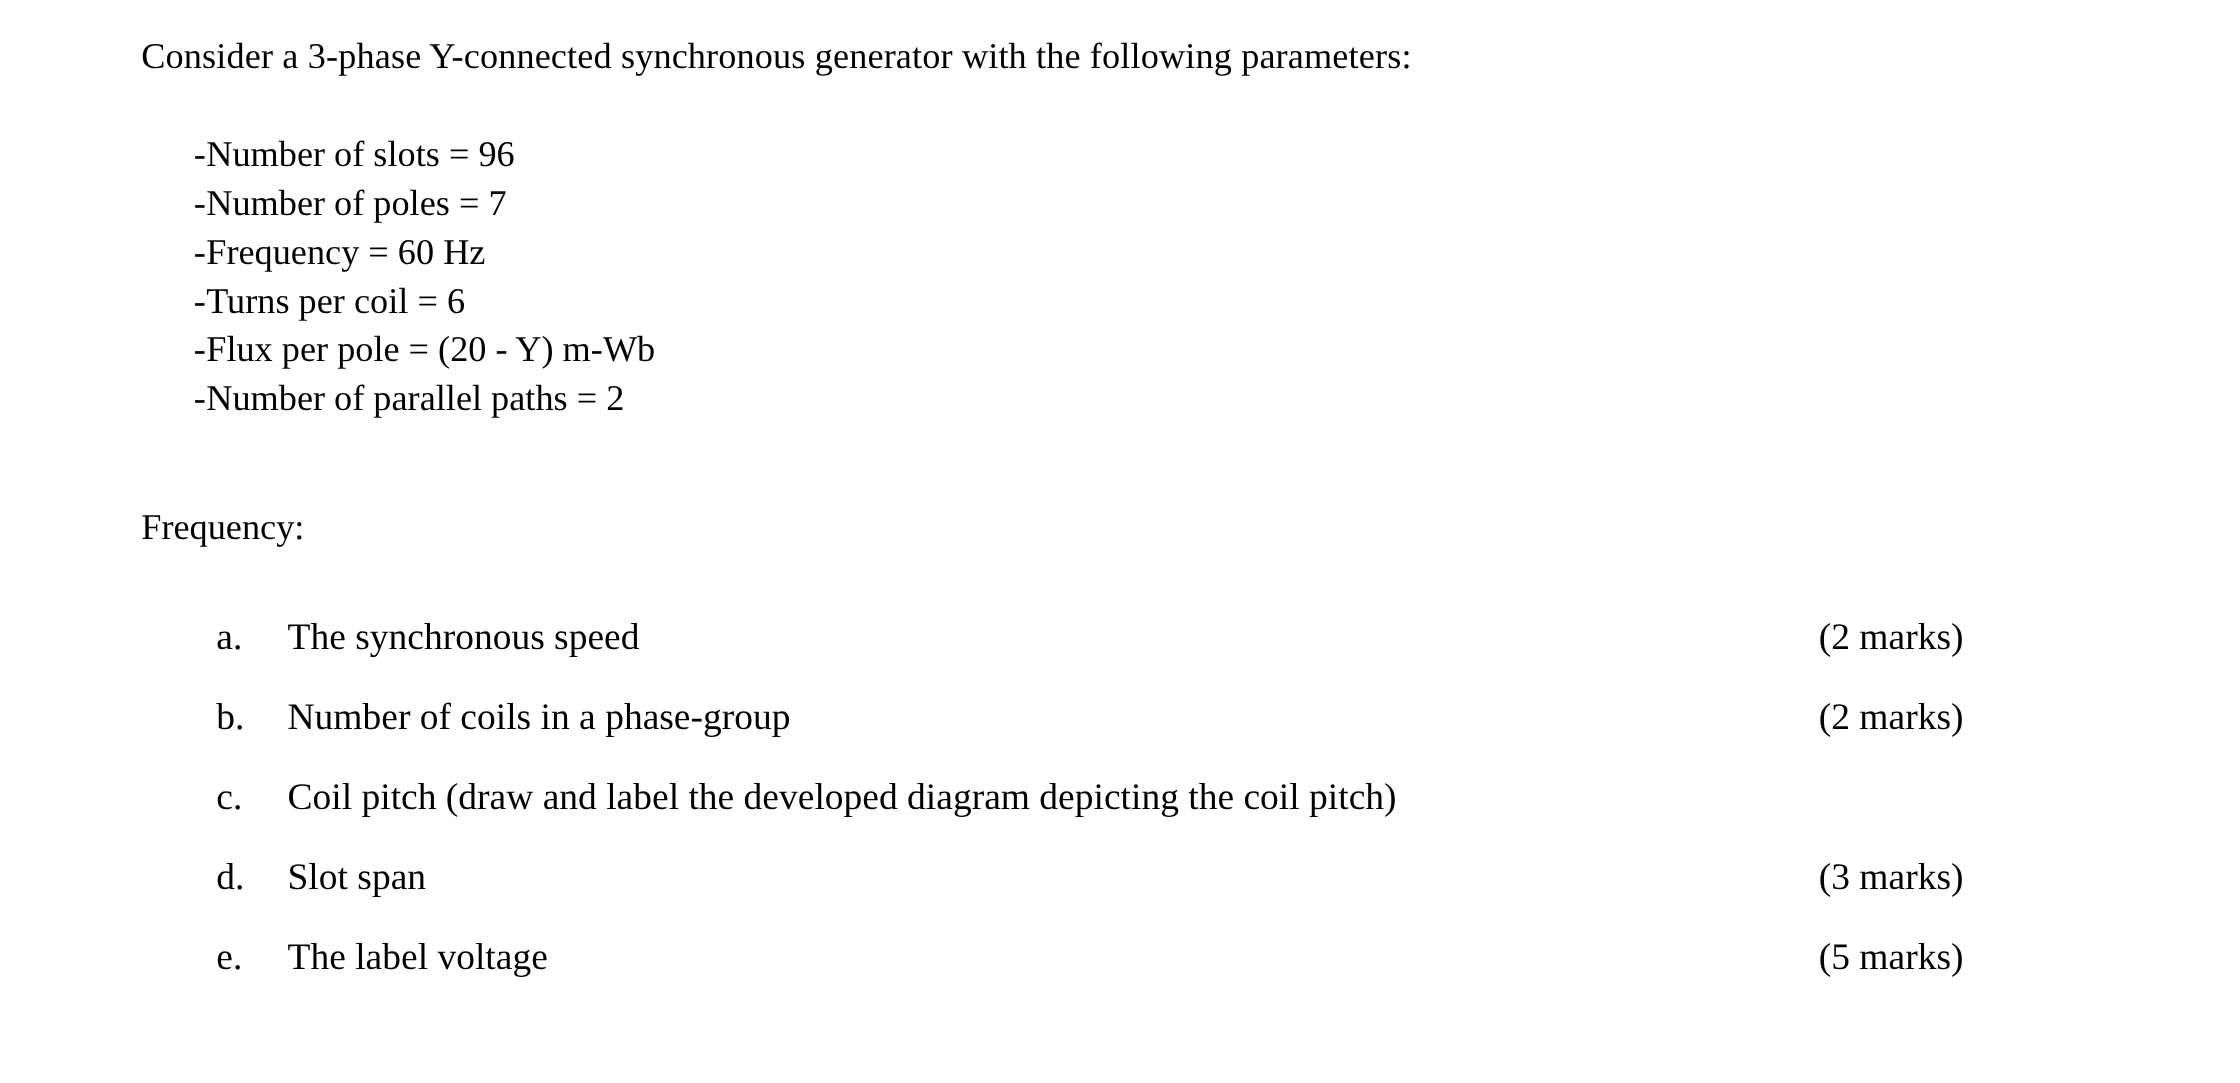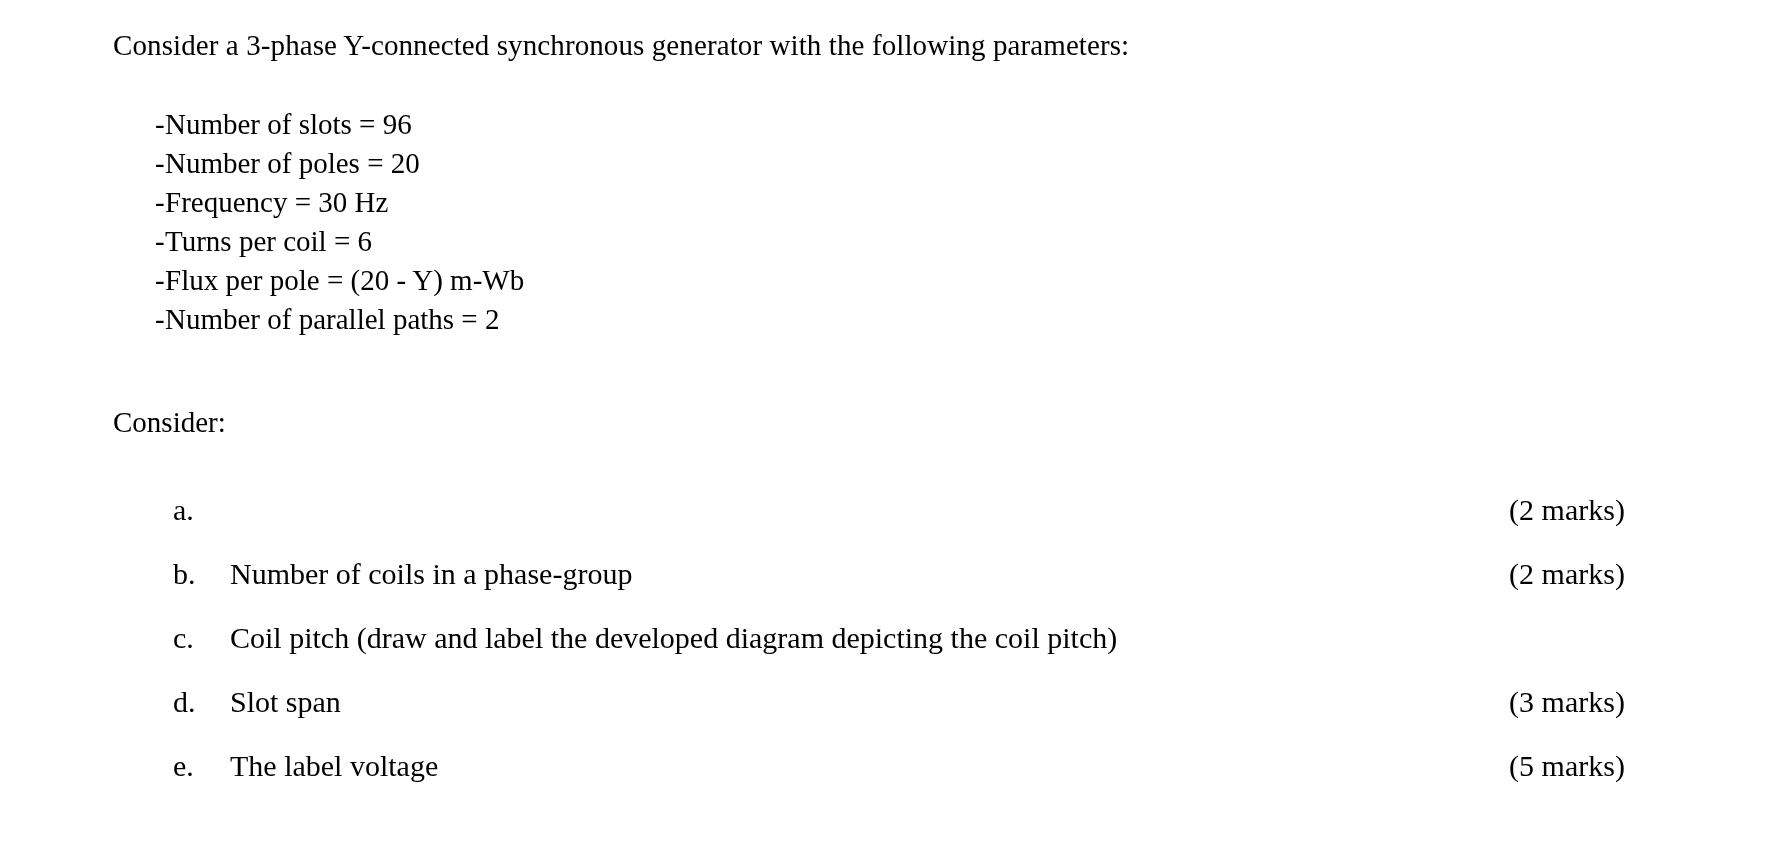--- a/index.html
+++ b/index.html
@@ -93,21 +93,21 @@
     padding-left: 60px;
     box-sizing: border-box;
   }
   .q-text {
     flex: 0 0 auto;
   }
   .q-marks {
     position: absolute;
     left: 1342px;
     width: 224px;
-    text-align: center;
+    text-align: left;
   }
   .q-row-inner {
     position: relative;
     width: 100%;
     display: flex;
     align-items: baseline;
   }
 </style>
 </head>
 <body>
@@ -118,52 +118,53 @@
 
   <div class="param-list">
 
     <div class="param-row">
       <span class="param-dash">-</span>
       <span class="param-text">Number of slots = 96</span>
     </div>
 
     <div class="param-row">
       <span class="param-dash">-</span>
-      <span class="param-text">Number of poles = 20</span>
-    </div>
-
-    <div class="param-row">
-      <span class="param-dash">-</span>
-      <span class="param-text">Frequency = 30 Hz</span>
+      <span class="param-text">Number of poles = 7</span>
+    </div>
+
+    <div class="param-row">
+      <span class="param-dash">-</span>
+      <span class="param-text">Frequency = 60 Hz</span>
     </div>
 
     <div class="param-row">
       <span class="param-dash">-</span>
       <span class="param-text">Turns per coil = 6</span>
     </div>
 
     <div class="param-row">
       <span class="param-dash">-</span>
       <span class="param-text">Flux per pole = (20 - Y) m-Wb</span>
     </div>
 
     <div class="param-row">
       <span class="param-dash">-</span>
       <span class="param-text">Number of parallel paths = 2</span>
     </div>
 
   </div>
 
-  <div class="determine">Consider:</div>
+  <div class="determine">Frequency:</div>
 
   <div class="q-list">
 
     <div class="q-row">
       <div class="q-row-inner">
         <span class="q-marker">a.</span>
+        <span class="q-text">The synchronous speed</span>
         <span class="q-marks">(2 marks)</span>
       </div>
     </div>
 
     <div class="q-row">
       <div class="q-row-inner">
         <span class="q-marker">b.</span>
         <span class="q-text">Number of coils in a phase-group</span>
         <span class="q-marks">(2 marks)</span>
       </div>

